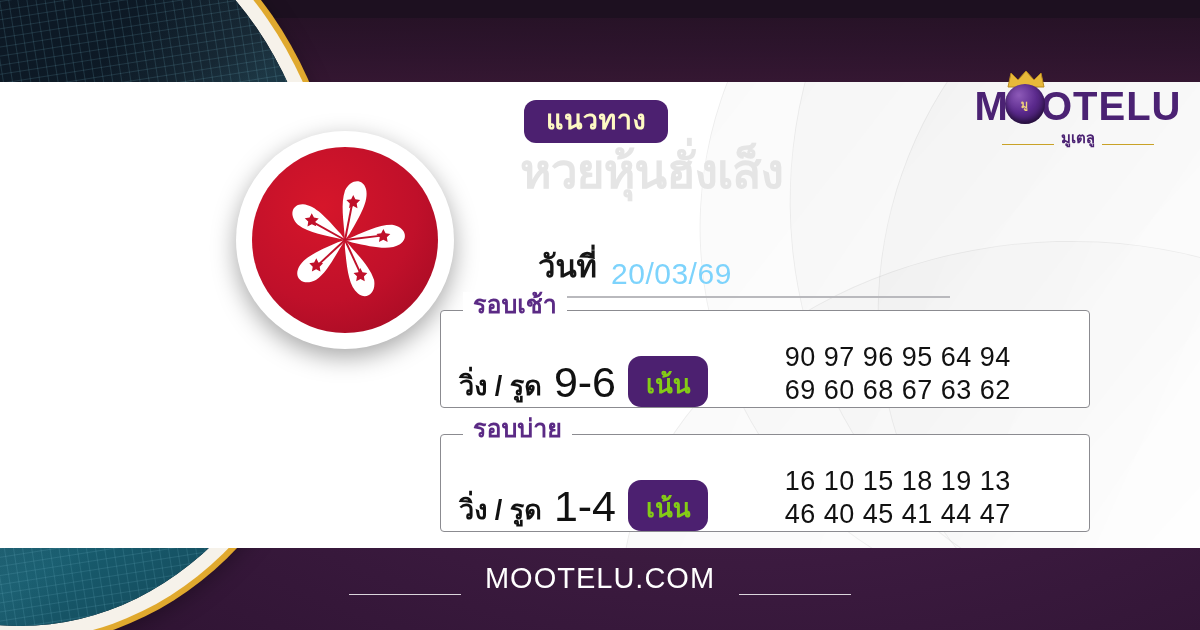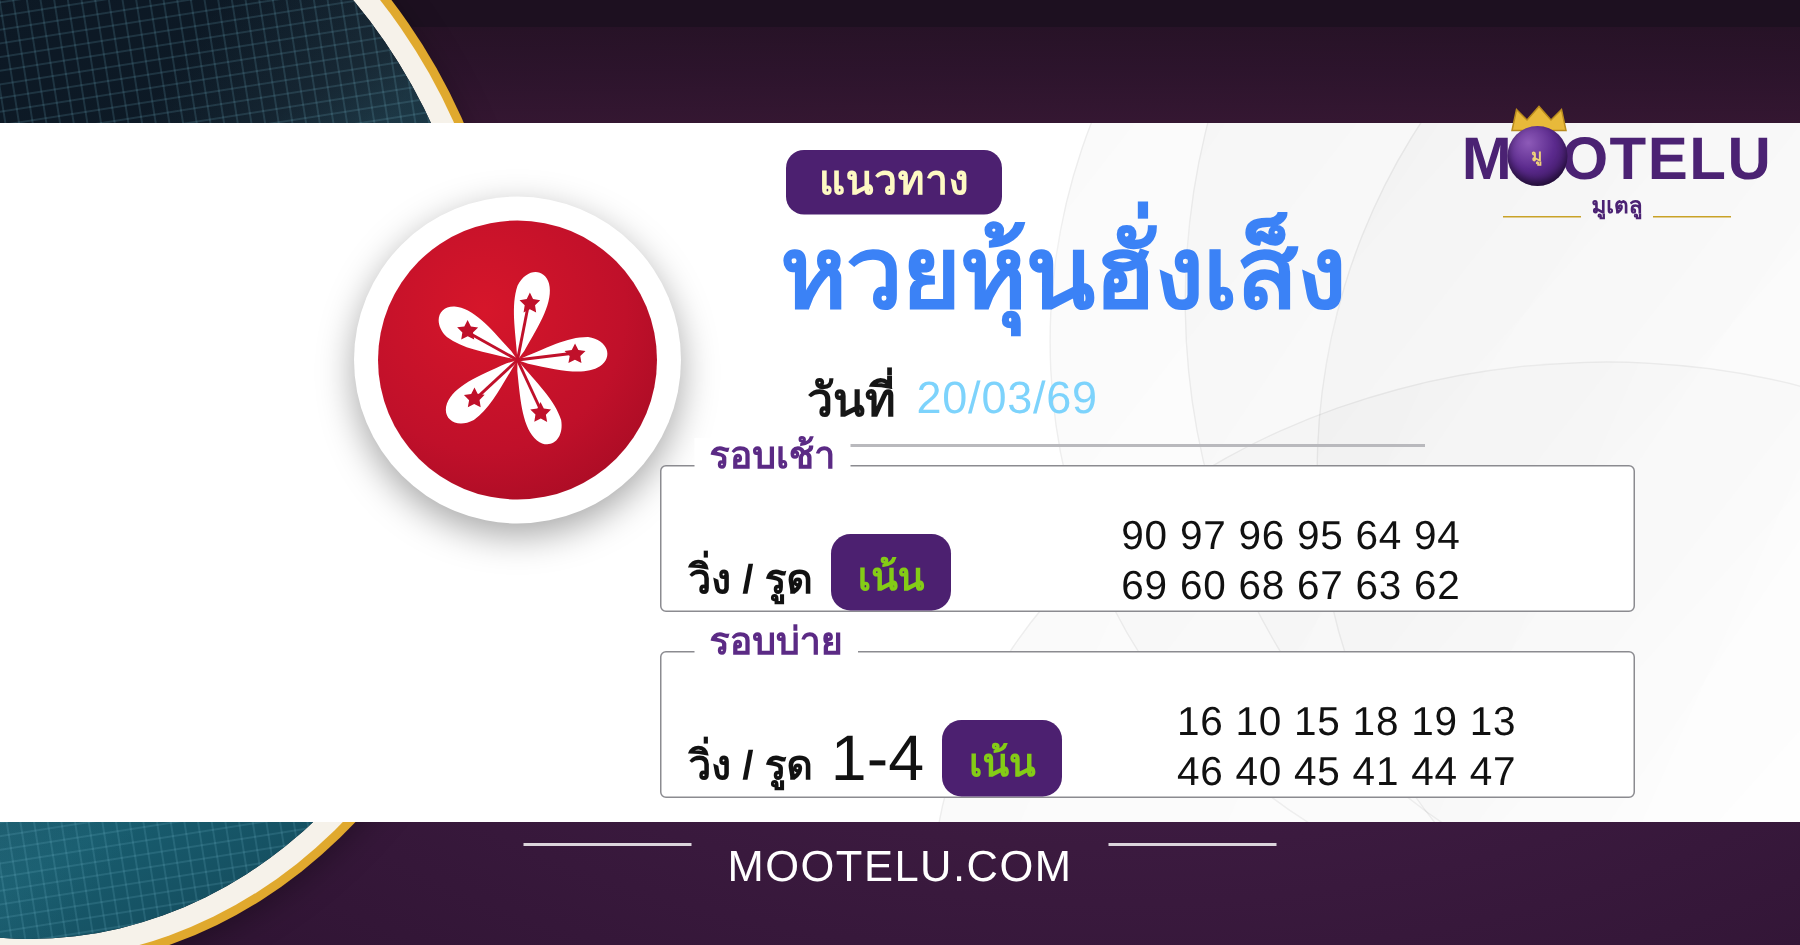--- a/index.html
+++ b/index.html
@@ -131,30 +131,30 @@
     background: #4c2070;
     color: #fef9c3;
     border-radius: 12px;
     padding: 7px 22px 9px;
     font-size: 27px; font-weight: 700;
     line-height: 1;
     letter-spacing: .5px;
   }
   .title-main {
     position: absolute; left: 520px; top: 148px;
-    color: #3b82f6;
-    font-size: 68px; font-weight: 800;
+    color: #e5e5e5;
+    font-size: 48px; font-weight: 800;
     line-height: 1.02;
     letter-spacing: -1px;
     white-space: nowrap;
   }
   .date-row {
     position: absolute; left: 538px; top: 241px;
     width: 412px;
-    display: flex; align-items: center; gap: 14px;
+    display: flex; align-items: flex-end; gap: 14px;
     border-bottom: 2px solid #b9b9bd;
     padding-bottom: 5px;
   }
   .date-label { color: #161616; font-size: 31px; font-weight: 700; }
   .date-value { color: #7dd3fc; font-size: 30px; font-weight: 400; letter-spacing: .5px; }
 
   
   .logo {
     position: absolute; left: 972px; top: 86px;
     width: 212px; text-align: center;
@@ -226,21 +226,21 @@
     text-align: center;
     font-size: 27px; font-weight: 400; color: #111;
     line-height: 1.22;
     letter-spacing: .5px;
     white-space: nowrap;
   }
 
   
   .footer {
     position: absolute; left: 0; top: 562px; width: 1200px;
-    display: flex; align-items: flex-start; justify-content: center; gap: 24px;
+    display: flex; align-items: flex-end; justify-content: center; gap: 24px;
   }
   .f-rule { width: 112px; height: 1.5px; background: rgba(255,255,255,.82); }
   .f-text { color: #fff; font-size: 29px; letter-spacing: 1px; font-weight: 400; }
 </style>
 </head>
 <body>
 
 <div id="stage">
 
   <div class="bg-base"></div>
@@ -321,20 +321,21 @@
       <span class="logo-rule"></span>
       <span class="logo-sub">มูเตลู</span>
       <span class="logo-rule"></span>
     </div>
   </div>
 
   <div class="round-box morning">
     <div class="round-legend">รอบเช้า</div>
     <div class="round-row">
       <span class="run-label">วิ่ง / รูด</span>
+      <span class="run-digits">9-6</span>
       <span class="emph-badge">เน้น</span>
       <span class="num-block">
         <span>90 97 96 95 64 94</span><br>
         <span>69 60 68 67 63 62</span>
       </span>
     </div>
   </div>
 
   <div class="round-box afternoon">
     <div class="round-legend">รอบบ่าย</div>

